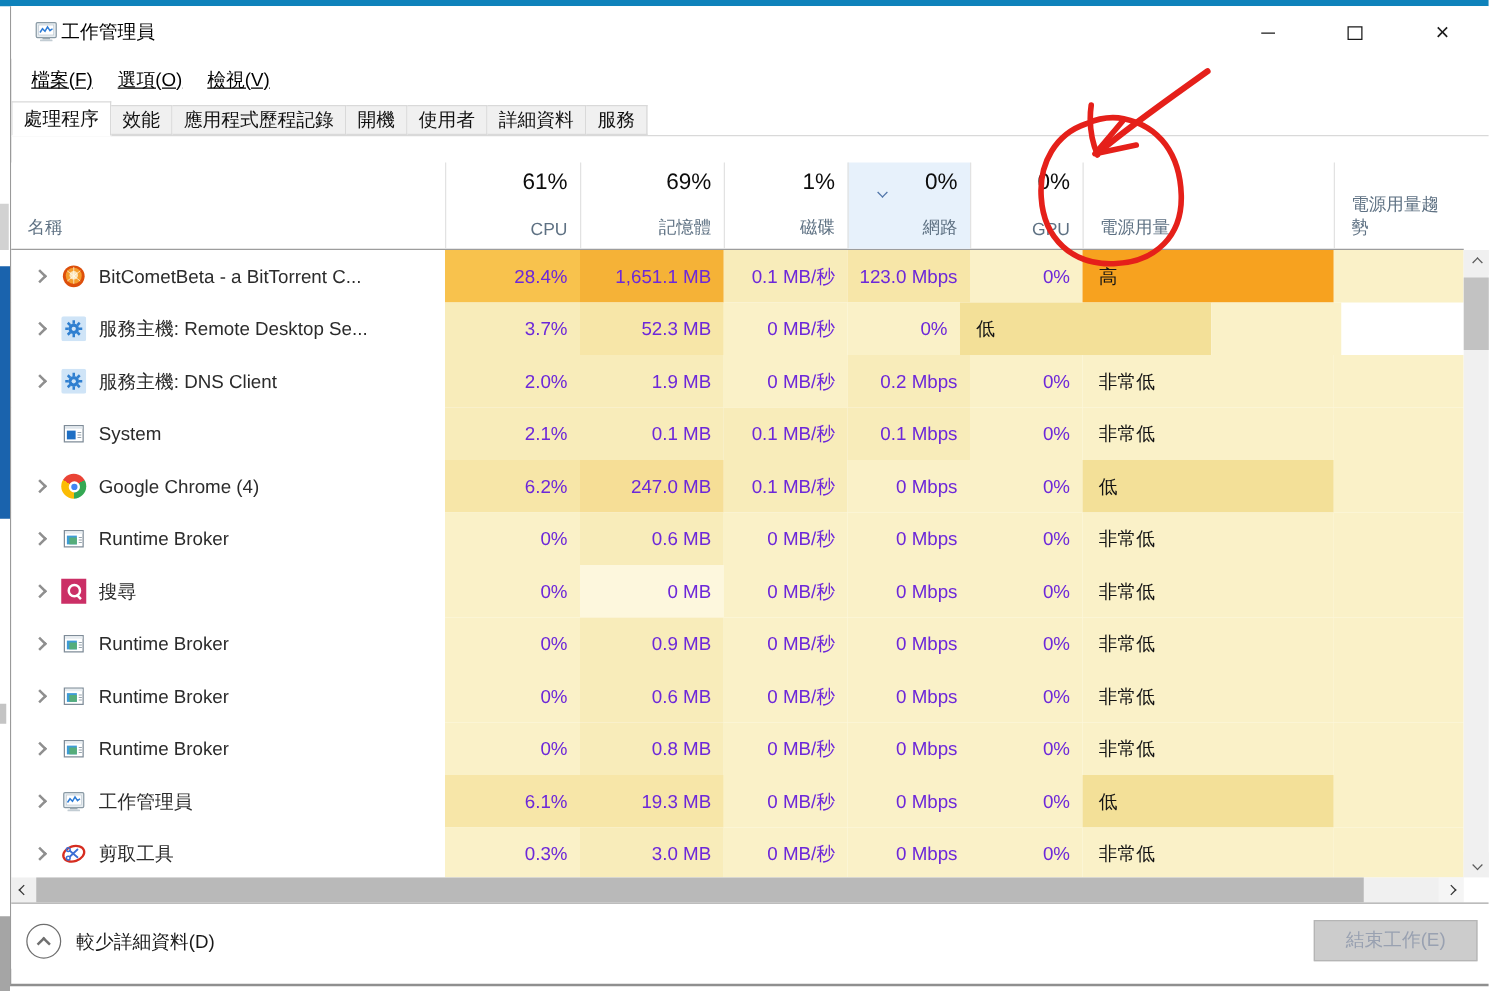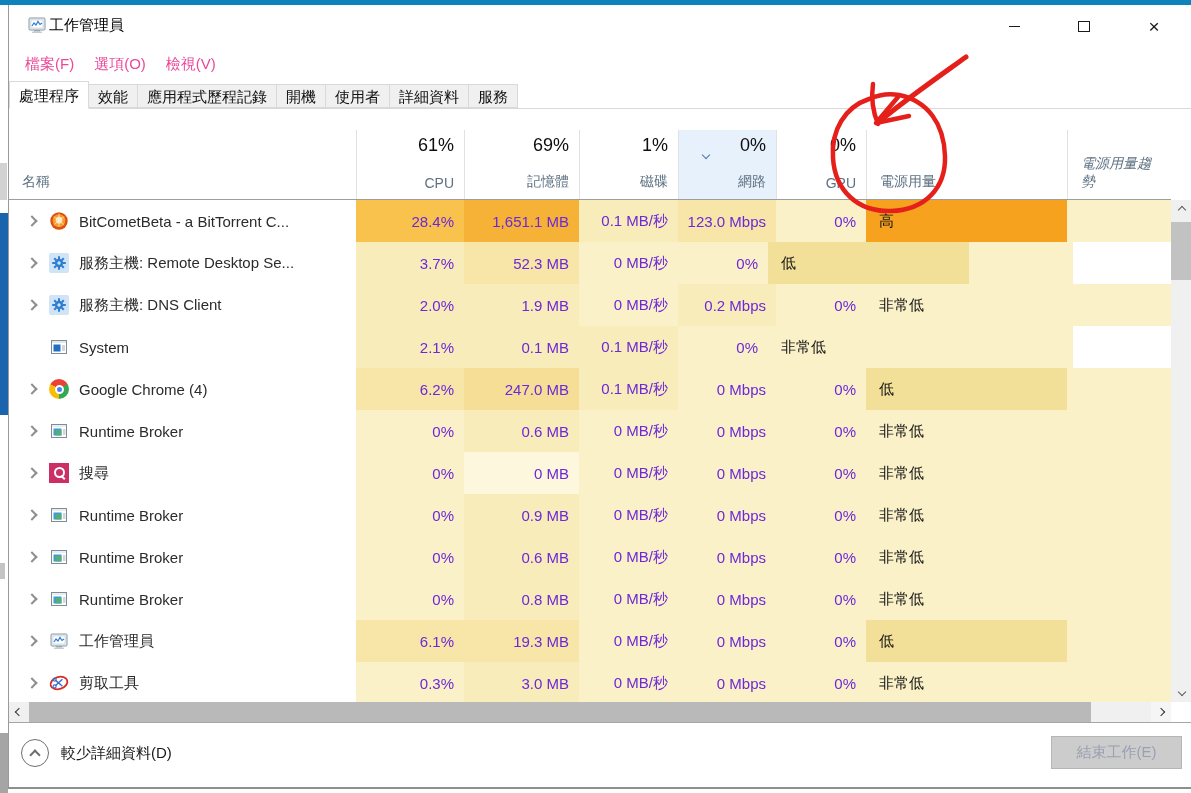--- a/index.html
+++ b/index.html
@@ -29,21 +29,21 @@
   .win-btn{position:absolute;top:6px;width:46px;height:30px;display:flex;align-items:center;justify-content:center;cursor:default;}
   .btn-min{left:982px;}
   .btn-max{left:1052px;}
   .btn-close{left:1122px;}
   .glyph-min{display:inline-block;width:11px;height:0;border-top:1px solid #1a1a1a;}
   .glyph-max{display:inline-block;width:10px;height:9px;border:1px solid #1a1a1a;}
   .glyph-close{font-size:19px;color:#1a1a1a;font-weight:300;line-height:1;}
 
   
   .menubar{position:absolute;left:6px;top:46px;height:26px;display:flex;align-items:center;}
-  .menu-item{font-size:15px;color:#ec4899;padding:3px 10px;}
+  .menu-item{font-size:15px;color:#000000;padding:3px 10px;text-decoration:underline;}
 
   
   .tabs{position:absolute;left:0;top:76px;right:0;height:28px;display:flex;align-items:flex-end;border-bottom:1px solid #d9d9d9;box-sizing:border-box;}
   .tab{height:24px;line-height:23px;padding:0 9px;background:#f0f0f0;border:1px solid #d9d9d9;border-left:none;font-size:15px;color:#111;box-sizing:border-box;white-space:nowrap;}
   .tab:first-child{border-left:1px solid #d9d9d9;}
   .tab.selected{height:28px;line-height:27px;background:#fff;border-bottom:1px solid #fff;margin-bottom:-1px;}
 
   
   .grid-header{position:absolute;left:0;top:125px;width:1162px;height:70px;display:flex;border-bottom:1px solid #9d9d9d;box-sizing:border-box;background:#fff;}
   .hcell{box-sizing:border-box;display:flex;flex-direction:column;justify-content:space-between;align-items:flex-end;padding:5px 10px 8px 10px;border-left:1px solid #e2e2e2;position:relative;}
@@ -55,21 +55,21 @@
   .sort-chev{position:absolute;left:24px;top:14px;color:#4f74a8;}
 
   
   .col-name{width:347px;}
   .col-cpu{width:108px;}
   .col-memory{width:115px;}
   .col-disk{width:99px;}
   .col-network{width:98px;}
   .col-gpu{width:90px;}
   .col-power{width:201px;}
-  .col-trend{width:104px;font-style:italic;}
+  .col-trend{width:104px;}
 
   
   .rows{position:absolute;left:0;top:195px;width:1162px;height:502px;overflow:hidden;}
   .prow{display:flex;height:42px;}
   .cell{box-sizing:border-box;display:flex;align-items:center;}
   .cell.num{justify-content:flex-end;padding-right:10px;font-size:15px;color:#6d28d9;}
   .cell.powercell{justify-content:flex-start;padding-left:13px;font-size:15px;color:#141414;}
   .namecell{background:#fff;padding-left:12px;box-sizing:border-box;display:flex;align-items:center;}
   .expander{width:22px;display:flex;align-items:center;justify-content:center;color:#8f8f8f;flex:0 0 22px;}
   .pname{margin-left:10px;font-size:15px;color:#2b2b2b;white-space:nowrap;overflow:hidden;}
@@ -277,20 +277,21 @@
               <rect x="3" y="4" width="14" height="2" fill="#dfe6ec"></rect>
               <rect x="4.5" y="7.5" width="7" height="7" fill="#1f6fc4"></rect>
               <path d="M13 9 h3 M13 11 h3 M13 13 h3" stroke="#97a4ae" stroke-width="0.9"></path>
             </svg>
           </span>
           <span class="pname">System</span>
         </div>
         <div class="cell num col-cpu" style="background: rgb(248, 236, 186);">2.1%</div>
         <div class="cell num col-memory" style="background: rgb(248, 236, 186);">0.1 MB</div>
         <div class="cell num col-disk" style="background: rgb(248, 236, 186);">0.1 MB/秒</div>
+        <div class="cell num col-network" style="background: rgb(248, 236, 186);">0.1 Mbps</div>
         <div class="cell num col-gpu" style="background: rgb(250, 241, 200);">0%</div>
         <div class="cell powercell col-power" style="background: rgb(250, 241, 200);">非常低</div>
         <div class="cell col-trend" style="background: rgb(250, 241, 200);"></div>
       </div>
       <div class="prow">
         <div class="namecell col-name cell">
           <span class="expander">
             <span class="chev chev-right"></span>
           </span>
           <span class="picon icon-chrome">

